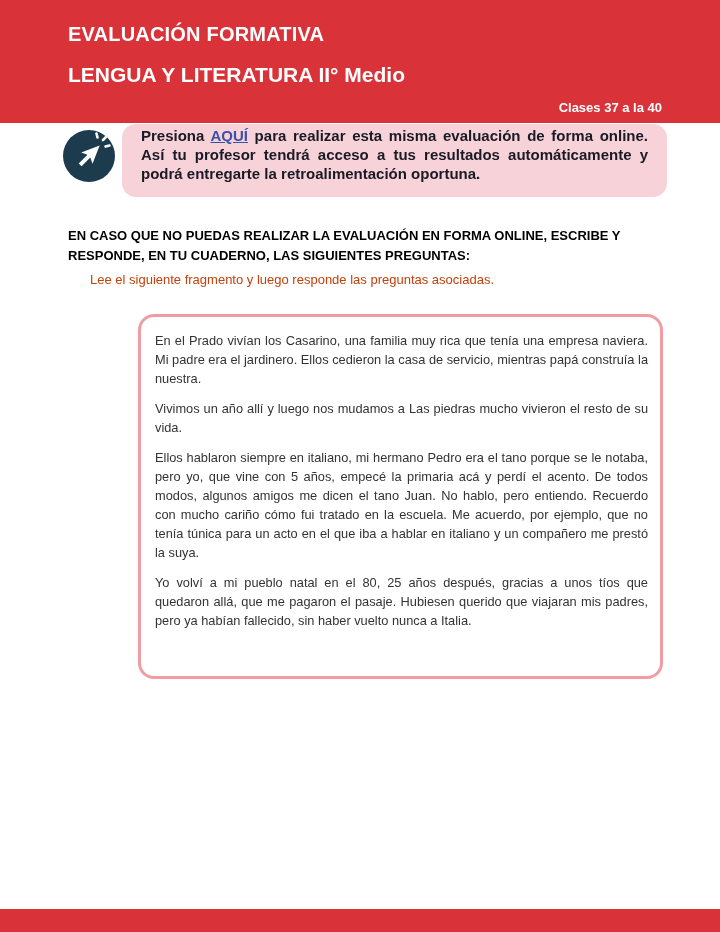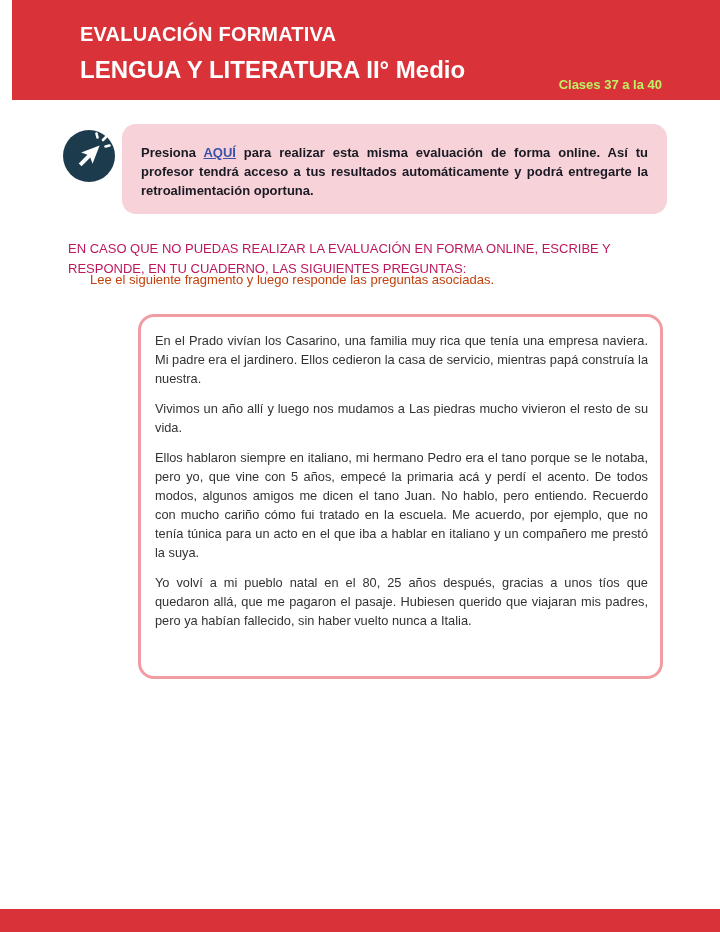--- a/index.html
+++ b/index.html
@@ -5,43 +5,43 @@
   * { margin: 0; padding: 0; box-sizing: border-box; }
   html, body { width: 720px; height: 932px; }
   body {
     position: relative;
     width: 720px; height: 932px;
     background: #ffffff;
     font-family: "Liberation Sans", sans-serif;
     overflow: hidden;
   }
   .header-band {
-    position: absolute; left: 12px; top: 0; right: 0; height: 100px;
+    position: absolute; left: 0; top: 0; right: 0; height: 123px;
     background: #D93339; color: #ffffff;
     padding: 23px 58px 0 68px;
   }
   .header-title-1 { font-size: 20px; font-weight: bold; letter-spacing: 0.2px; }
-  .header-title-2 { font-size: 24px; font-weight: bold; margin-top: 10px; }
+  .header-title-2 { font-size: 21px; font-weight: bold; margin-top: 17px; }
   .classes-badge {
     position: absolute; right: 58px; bottom: 8px;
-    font-size: 13px; font-weight: bold; color: #bef264;
+    font-size: 13px; font-weight: bold; color: #ffffff;
   }
   .click-badge { position: absolute; left: 63px; top: 130px; width: 52px; height: 52px; }
   .click-badge svg { display: block; width: 52px; height: 52px; }
   .notice-box {
     position: absolute; left: 122px; top: 124px; width: 545px;
     background: #F7D2D8; border-radius: 14px;
-    padding: 19px 19px 14px 19px;
-    font-size: 13px; font-weight: bold; line-height: 19px;
+    padding: 2px 19px 14px 19px;
+    font-size: 15px; font-weight: bold; line-height: 19px;
     text-align: justify; color: #1a1a24;
   }
   .online-link { color: #3A51A8; text-decoration: underline; cursor: pointer; }
   .offline-note {
-    position: absolute; left: 68px; top: 239px; width: 590px;
-    font-size: 13px; font-weight: normal; line-height: 20px; color: #be185d;
+    position: absolute; left: 68px; top: 226px; width: 590px;
+    font-size: 13px; font-weight: bold; line-height: 20px; color: #000000;
     text-align: left;
   }
   .lead-line {
     position: absolute; left: 90px; top: 272px; width: 560px;
     font-size: 13px; color: #c2410c;
   }
   .fragment-box {
     position: absolute; left: 138px; top: 314px; width: 525px; height: 365px;
     background: #ffffff;
     border: 3px solid #F09CA2; border-radius: 16px;

